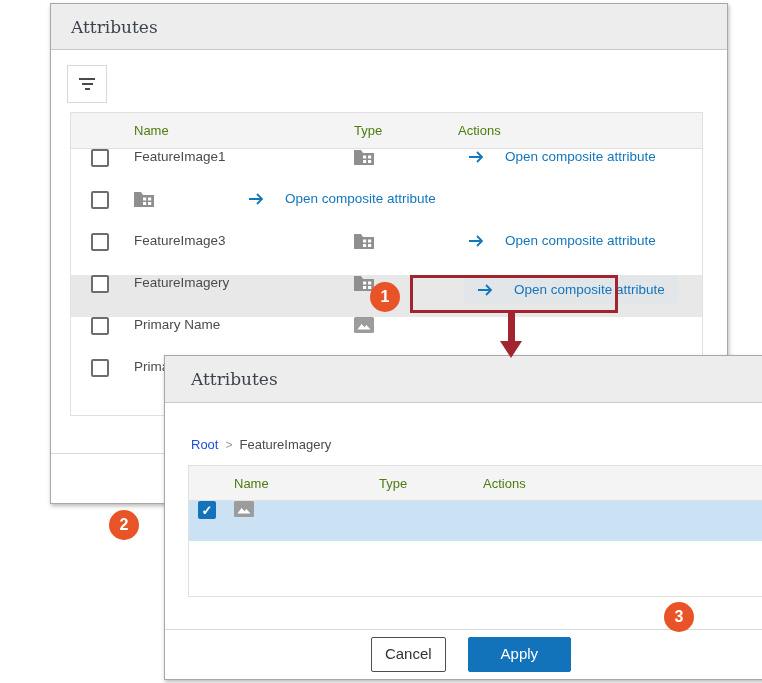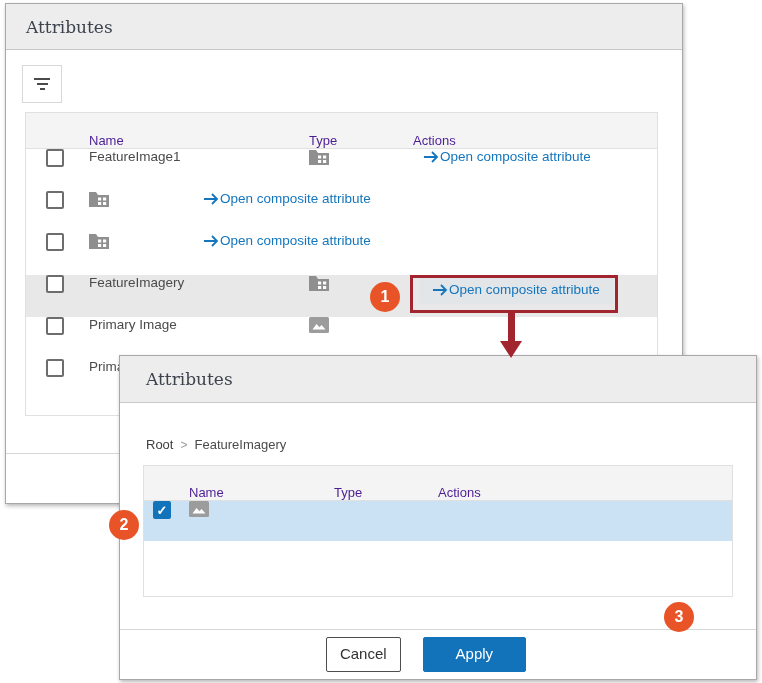--- a/index.html
+++ b/index.html
@@ -1,21 +1,21 @@
 <!DOCTYPE html>
 <html><head>
 <meta charset="utf-8">
 <style>
   html,body{margin:0;padding:0;background:#fff;}
   .canvas{position:relative;width:762px;height:683px;background:#fff;overflow:hidden;
           font-family:"Liberation Sans",sans-serif;}
 
   
   .panel{position:absolute;background:#fff;border:1px solid #a8a8a8;
-         box-shadow:1px 2px 4px rgba(0,0,0,.28);box-sizing:border-box;}
+         box-shadow:1px 2px 4px rgba(0,0,0,.28);box-sizing:border-box;margin-left:45px;}
   #main-panel{left:5px;top:3px;width:678px;height:501px;z-index:1;}
   #dialog-panel{left:119px;top:355px;width:638px;height:325px;z-index:5;}
 
   .panel-header{background:#ededee;border-bottom:1px solid #c9c9c9;display:flex;align-items:center;}
   #main-panel .panel-header{height:45px;}
   #dialog-panel .panel-header{height:46px;}
   .panel-title{font-family:"DejaVu Serif","Liberation Serif",serif;font-size:17px;color:#3d434c;}
   #main-panel .panel-title{padding-left:20px;}
   #dialog-panel .panel-title{padding-left:26px;}
 
@@ -25,22 +25,22 @@
   .filter-icon{display:flex;flex-direction:column;align-items:center;gap:3px;}
   .filter-icon i{display:block;height:2px;background:#4a4a4a;}
   .filter-icon i:nth-child(1){width:16px;}
   .filter-icon i:nth-child(2){width:11px;}
   .filter-icon i:nth-child(3){width:5px;}
 
   
   .tbl{position:absolute;border:1px solid #e0e0e0;background:#fff;box-sizing:border-box;}
   #main-table{left:19px;top:108px;width:633px;}
   #dialog-table{left:23px;top:109px;width:590px;}
-  .thead{display:flex;align-items:flex-end;background:#f4f4f4;border-bottom:1px solid #e0e0e0;
-         font-size:13px;color:#4c1d95;}
+  .thead{display:flex;align-items:center;background:#f4f4f4;border-bottom:1px solid #e0e0e0;
+         font-size:13px;color:#4d7c0f;}
   #main-table .thead{height:35px;}
   #dialog-table .thead{height:34px;}
   .trow{display:flex;align-items:flex-start;font-size:13.5px;color:#4b4b4b;}
   #main-table .trow{height:42px;}
   #dialog-table .trow{height:40px;}
   .trow.hl{background:#e8e8e8;}
   .trow.sel{background:#cbe2f4;}
   .spacer-main{height:14px;}
   .spacer-dlg{height:55px;}
 
@@ -54,33 +54,33 @@
   #dialog-table .c2{width:145px;}
   #dialog-table .c3{width:104px;display:flex;align-items:center;}
   #dialog-table .c4{flex:1;}
 
   .cb{width:18px;height:18px;box-sizing:border-box;border:2px solid #6d6d6d;border-radius:2px;
       background:#fff;margin-left:20px;cursor:pointer;}
   #dialog-table .cb{margin-left:9px;}
   .cb.checked{background:#1273ba;border-color:#1273ba;display:flex;align-items:center;justify-content:center;}
   .cb .checkmark{color:#fff;font-size:13px;font-weight:bold;line-height:1;}
 
-  .action-link{display:inline-flex;align-items:center;gap:1px;color:#1476bd;cursor:pointer;
+  .action-link{display:inline-flex;align-items:center;gap:21px;color:#1476bd;cursor:pointer;
                margin-left:10px;white-space:nowrap;}
   .action-link .arrow-glyph{display:flex;}
   .action-link.pill{background:#e3e6e9;border-radius:2px;padding:7px 13px;margin-left:6px;}
 
   .type-icon{display:flex;}
 
   
   .main-footer-divider{position:absolute;left:0;right:0;top:449px;border-top:1px solid #d8d8d8;}
 
   
   .breadcrumb{position:absolute;left:26px;top:81px;font-size:13px;display:flex;gap:7px;align-items:center;}
-  .crumb-root{color:#404040;cursor:pointer;}
+  .crumb-root{color:#1d4ed8;cursor:pointer;}
   .crumb-sep{color:#9a9a9a;font-size:12px;}
   .crumb-current{color:#4b4b4b;}
 
   .dialog-footer{position:absolute;left:0;right:0;bottom:0;height:49px;border-top:1px solid #d8d8d8;
                  display:flex;align-items:center;justify-content:center;gap:22px;padding-right:24px;}
   .btn{font-family:"Liberation Sans",sans-serif;font-size:15px;padding:7px 13px;border-radius:2px;
        cursor:pointer;line-height:1.25;}
   .btn-secondary{background:#fff;border:1px solid #4e4e4e;color:#333;}
   .btn-primary{background:#1273ba;border:1px solid #1273ba;color:#fff;padding:7px 32px;}
 
@@ -174,20 +174,21 @@
               </span>
           <span>Open composite attribute</span>
             </span>
           </div>
       </div>
 
       <div class="trow">
         <div class="c1">
             <span class="cb"></span>
           </div>
+        <div class="c2">FeatureImage3</div>
         <div class="c3">
             <span class="type-icon">
           <svg width="20" height="16" viewBox="0 0 20 16">
                 <path fill="#8f8f8f" d="M0 1h7l2 3h11v12H0z"></path>
                 <rect x="9" y="6.5" width="3.2" height="3" fill="#fff"></rect>
                 <rect x="14" y="6.5" width="3.2" height="3" fill="#fff"></rect>
                 <rect x="9" y="11" width="3.2" height="3" fill="#fff"></rect>
                 <rect x="14" y="11" width="3.2" height="3" fill="#fff"></rect>
               </svg>
             </span>
@@ -229,21 +230,21 @@
               </span>
           <span>Open composite attribute</span>
             </span>
           </div>
       </div>
 
       <div class="trow">
         <div class="c1">
             <span class="cb"></span>
           </div>
-        <div class="c2">Primary Image</div>
+        <div class="c2">Primary Name</div>
         <div class="c3">
             <span class="type-icon">
           <svg width="20" height="16" viewBox="0 0 20 16">
                 <rect width="20" height="16" rx="1.5" fill="#9c9c9c"></rect>
                 <path fill="#fff" d="M3.5 12.5 7.5 7l3 3.2 2-2.2 4 4.5z"></path>
               </svg>
             </span>
           </div>
         <div class="c4"></div>
       </div>

